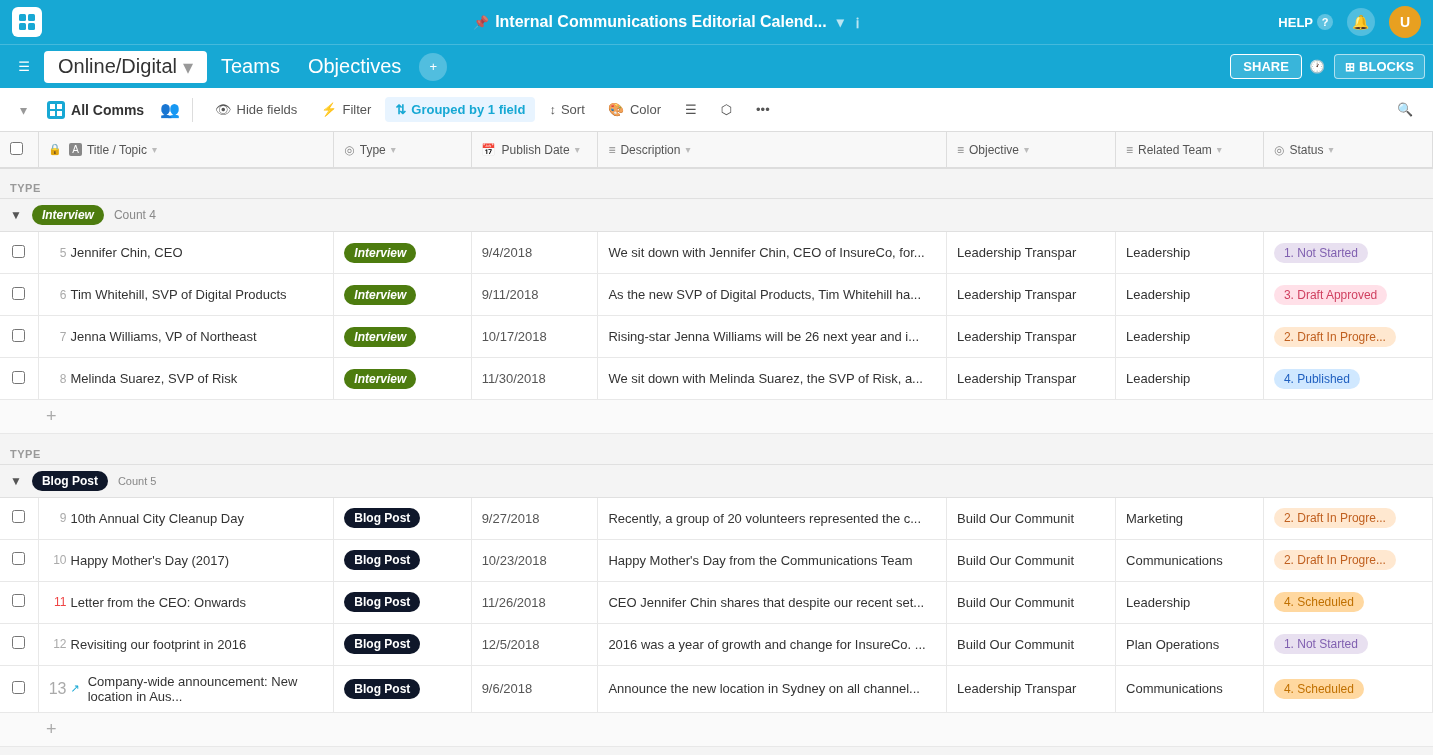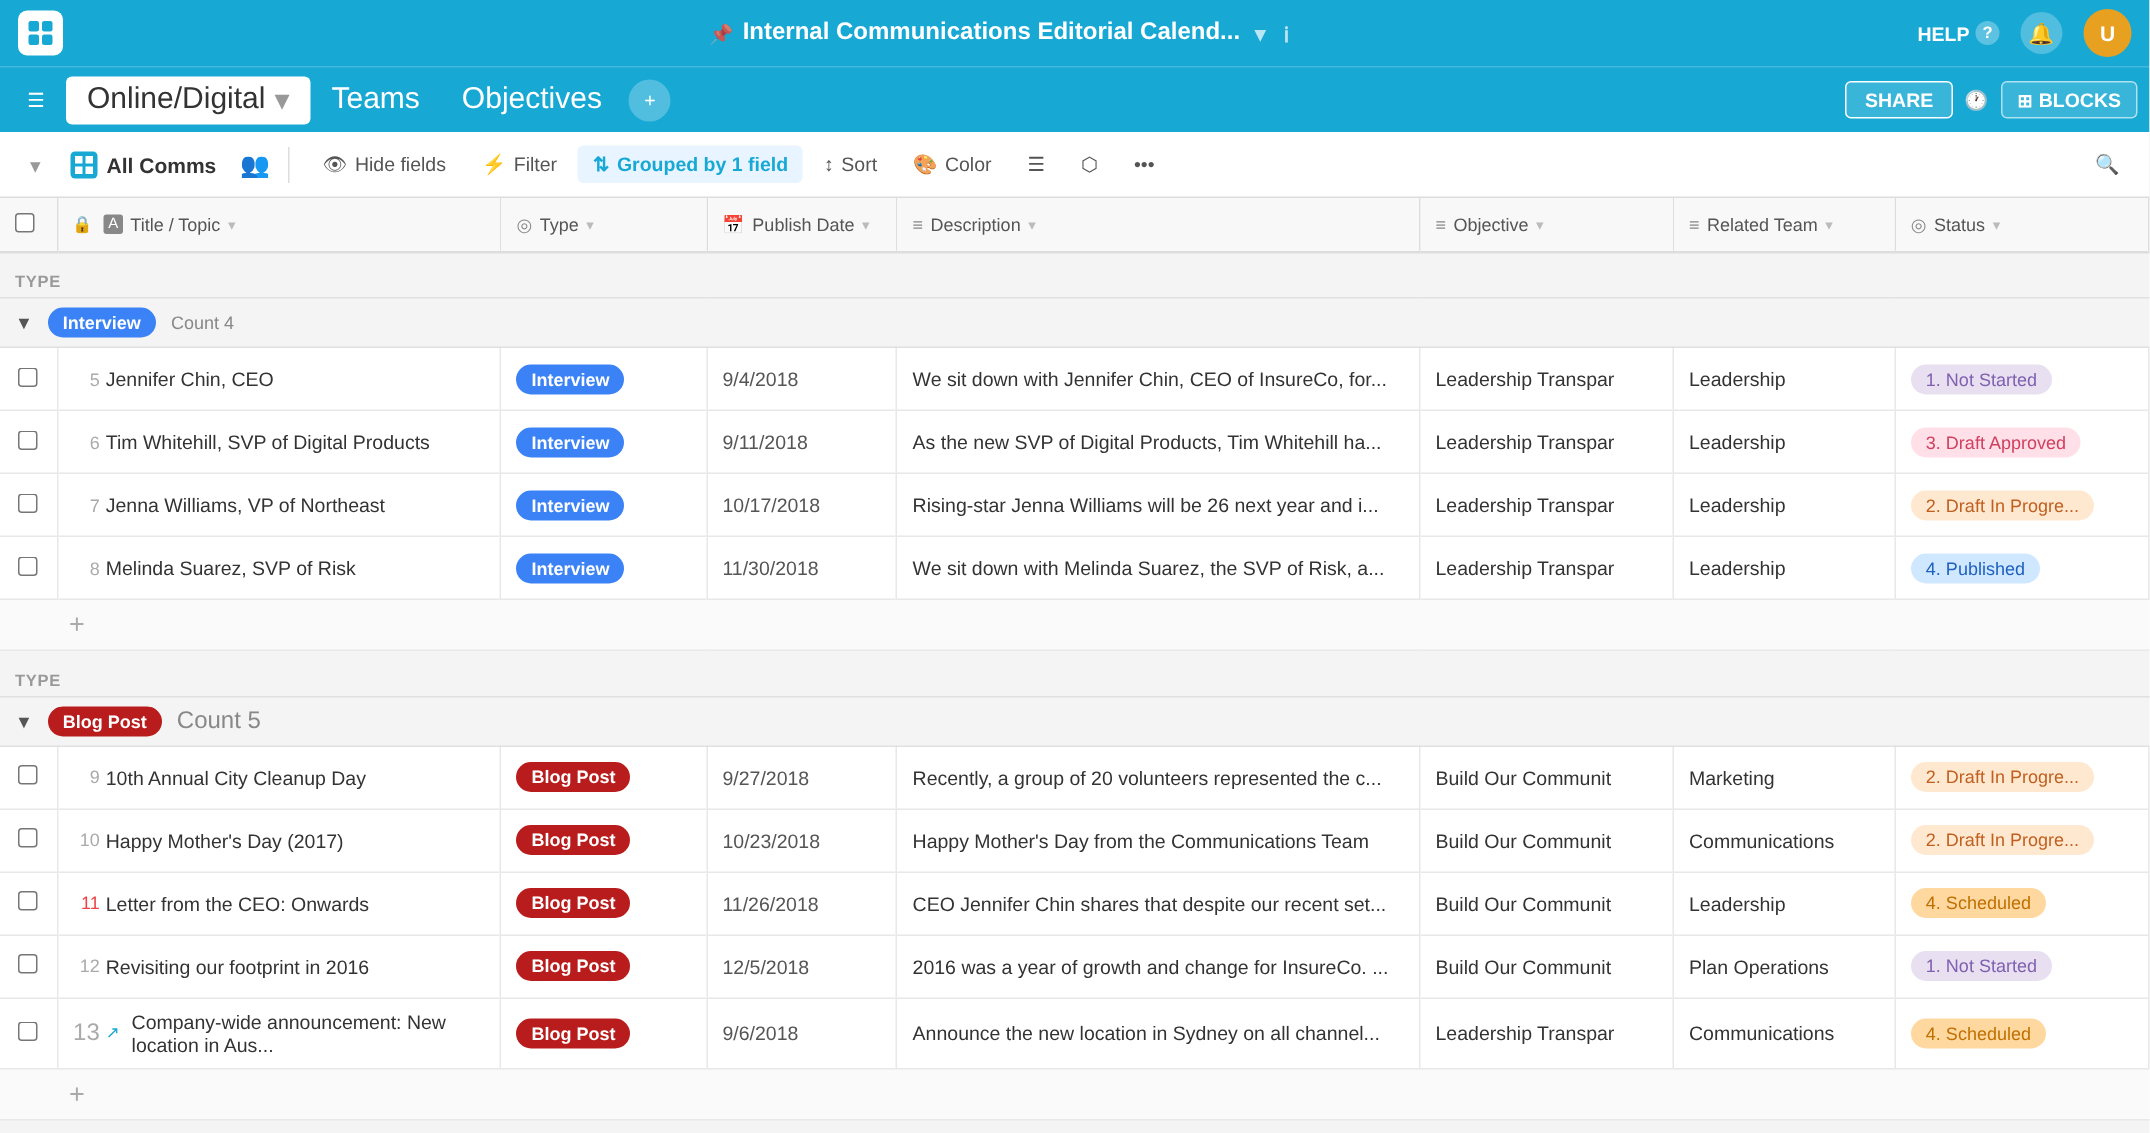--- a/index.html
+++ b/index.html
@@ -249,22 +249,22 @@
       padding: 6px 10px;
       border-bottom: 1px solid #e0e0e0;
     }
     .group-tag {
       padding: 3px 10px;
       border-radius: 20px;
       font-size: 12px;
       font-weight: 600;
       color: white;
     }
-    .tag-interview { background: #3b82f6; }
-    .tag-blogpost { background: #b91c1c; }
+    .tag-interview { background: #4d7c0f; font-style: italic; }
+    .tag-blogpost { background: #0f172a; }
 
     
     .data-row {
       border-bottom: 1px solid #e8e8e8;
     }
     .data-row td {
       padding: 8px 10px;
       font-size: 13px;
       color: #333;
       border-right: 1px solid #e8e8e8;
@@ -595,21 +595,21 @@
           <td colspan="8"></td>
         </tr>
         <tr class="group-header-row">
           <td colspan="8" style="padding:4px 10px;font-size:11px;color:#999;font-weight:600;text-transform:uppercase;letter-spacing:0.5px;background:#f4f4f4;">TYPE</td>
         </tr>
         <tr class="group-title-row">
     <td colspan="8" style="background:#f4f4f4;padding:6px 10px;border-bottom:1px solid #e0e0e0;">
       <div style="display:flex;align-items:center;gap:10px;">
         <span style="color:#555;font-size:12px;cursor:pointer;">▼</span>
         <span class="group-tag tag-blogpost">Blog Post</span>
-        <span style="color:#888;font-size:16px;">Count 5</span>
+        <span style="color:#888;font-size:11px;">Count 5</span>
       </div>
     </td>
   </tr>
         <tr class="data-row">
       <td class="checkbox-cell">
         <input type="checkbox" style="">
       </td>
       <td>
         <div style="display:flex;align-items:center;gap:4px;">
           <span style="color:#aaa;font-size:12px;min-width:18px;text-align:right;">9</span>

